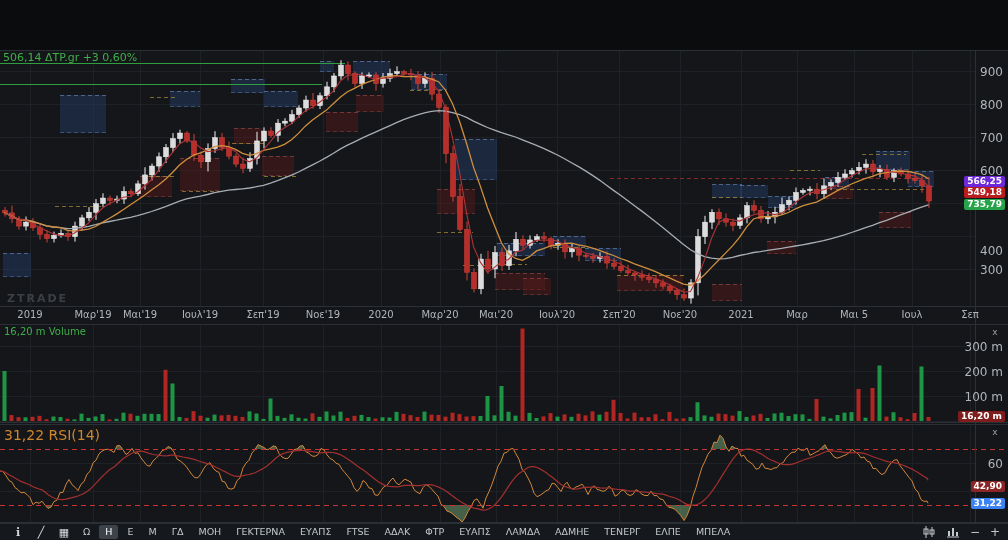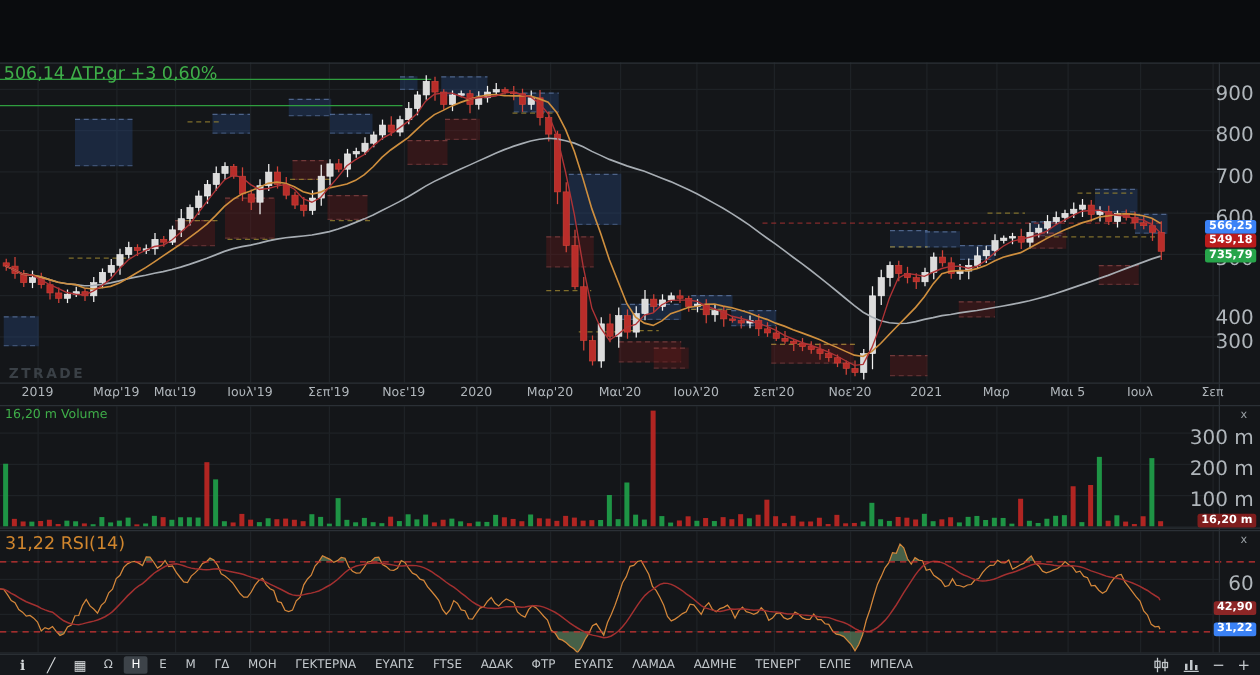--- a/index.html
+++ b/index.html
@@ -1,25 +1,25 @@
 <!DOCTYPE html>
 <html><head>
 <meta charset="utf-8">
 <style>
   html,body{margin:0;padding:0;background:#000;}
   .app{position:relative;width:1008px;height:540px;background:#141619;font-family:"DejaVu Sans","Liberation Sans",sans-serif;overflow:hidden;}
   #chart-svg{position:absolute;left:0;top:0;display:block;}
-  .symbol-label{position:absolute;left:3px;top:51px;font-size:14px;color:#3fae49;white-space:nowrap;z-index:5;}
+  .symbol-label{position:absolute;left:3px;top:51px;font-size:11px;color:#3fae49;white-space:nowrap;z-index:5;}
   .watermark{position:absolute;left:7px;top:292px;font-size:11px;font-weight:bold;letter-spacing:2px;color:#3a4046;z-index:4;}
   .vol-label{position:absolute;left:4px;top:326px;font-size:10px;color:#3fae49;z-index:5;}
   .rsi-label{position:absolute;left:4px;top:427px;font-size:14px;color:#d0862e;z-index:5;}
   .pane-close{position:absolute;left:989px;width:12px;height:11px;font-size:9px;color:#9aa0a5;line-height:11px;text-align:center;cursor:pointer;z-index:6;}
   .vol-close{top:327px;}
   .rsi-close{top:427px;}
-  .ptick{position:absolute;right:5px;font-size:16px;color:#b0b6bb;z-index:4;white-space:nowrap;}
+  .ptick{position:absolute;right:5px;font-size:12px;color:#b0b6bb;z-index:4;white-space:nowrap;}
   .xlbl{position:absolute;top:309px;font-size:10px;color:#b0b6bb;transform:translateX(-50%);white-space:nowrap;z-index:4;}
   .badge{position:absolute;right:3px;font-size:9px;color:#fff;padding:0 3px;height:11px;line-height:11px;border-radius:2px;font-weight:bold;white-space:nowrap;z-index:6;}
   .toolbar{position:absolute;left:0;top:523px;width:1008px;height:17px;background:#15181c;border-top:1px solid #2a2f34;display:flex;align-items:center;justify-content:space-between;padding:0 8px;box-sizing:border-box;z-index:8;}
   .tb-left{display:flex;align-items:center;gap:3px;}
   .tb-icon{color:#d6d9db;font-size:11px;width:20px;text-align:center;cursor:pointer;line-height:15px;}
   .tb-icon.info{font-weight:bold;font-family:"DejaVu Serif",serif;}
   .tb-btn{color:#c3c8cc;font-size:9.5px;padding:1px 6px;cursor:pointer;border-radius:2px;line-height:12px;white-space:nowrap;}
   .tb-btn.selected{background:#3d4349;color:#ffffff;}
   .tb-right{display:flex;align-items:center;gap:10px;color:#c3c8cc;}
   .tb-right .tb-zoom{font-size:12px;cursor:pointer;line-height:14px;}
@@ -674,21 +674,21 @@
     </div>
   <div id="vol-ticks">
       <div class="ptick" style="top: 340px;">300 m</div>
       <div class="ptick" style="top: 365px;">200 m</div>
       <div class="ptick" style="top: 390px;">100 m</div>
     </div>
   <div id="rsi-ticks">
       <div class="ptick" style="top: 457px;">60</div>
     </div>
   <div id="badges">
-      <div class="badge" style="top: 175.637px; background: #3b82f6;">566,25</div>
+      <div class="badge" style="top: 175.637px; background: #6d28d9;">566,25</div>
       <div class="badge" style="top: 187.137px; background: #b91c1c;">549,18</div>
       <div class="badge" style="top: 198.637px; background: rgb(39, 164, 74);">735,79</div>
       <div class="badge" style="top: 411.45px; background: #7f1d1d;">16,20 m</div>
       <div class="badge" style="top: 481.44px; background: rgb(140, 38, 38);">42,90</div>
       <div class="badge" style="top: 497.792px; background: #3b82f6;">31,22</div>
     </div>
 
   <div class="toolbar">
     <div class="tb-left" id="tb-left">
         <div class="tb-icon info">i</div>

